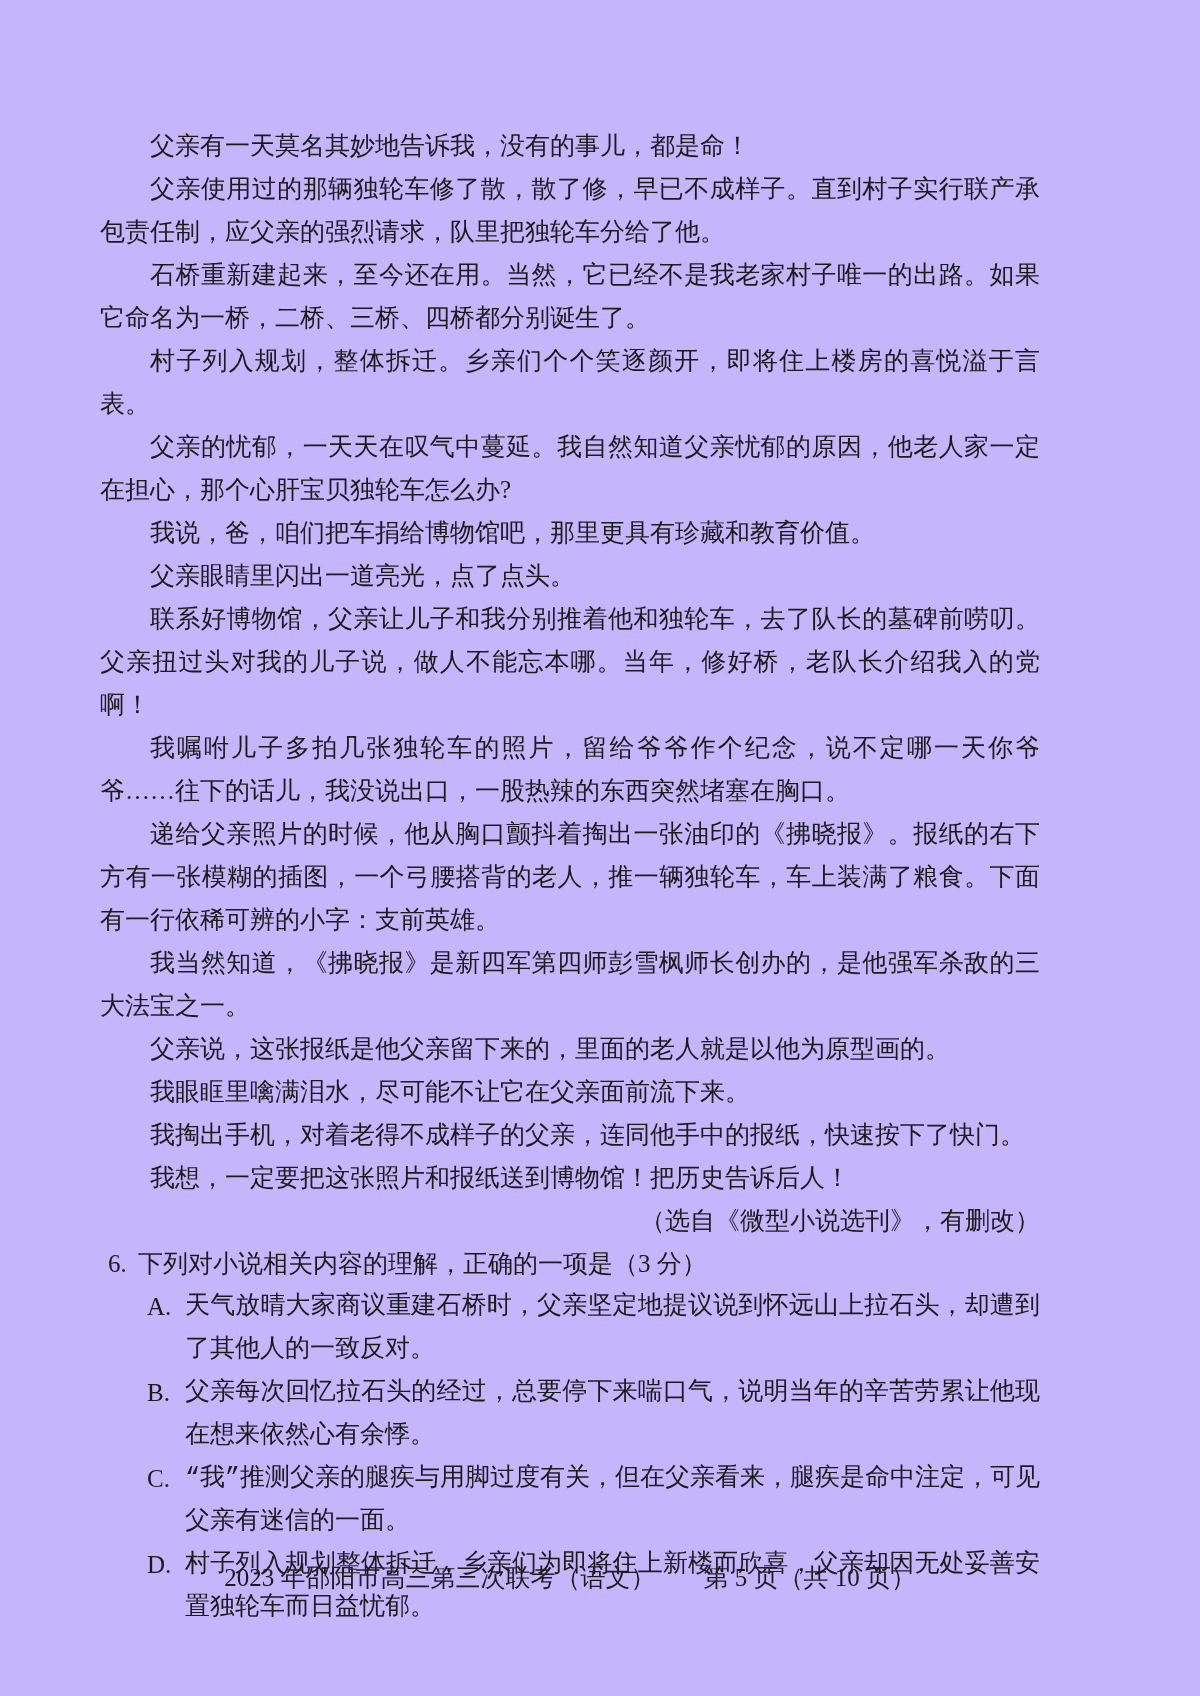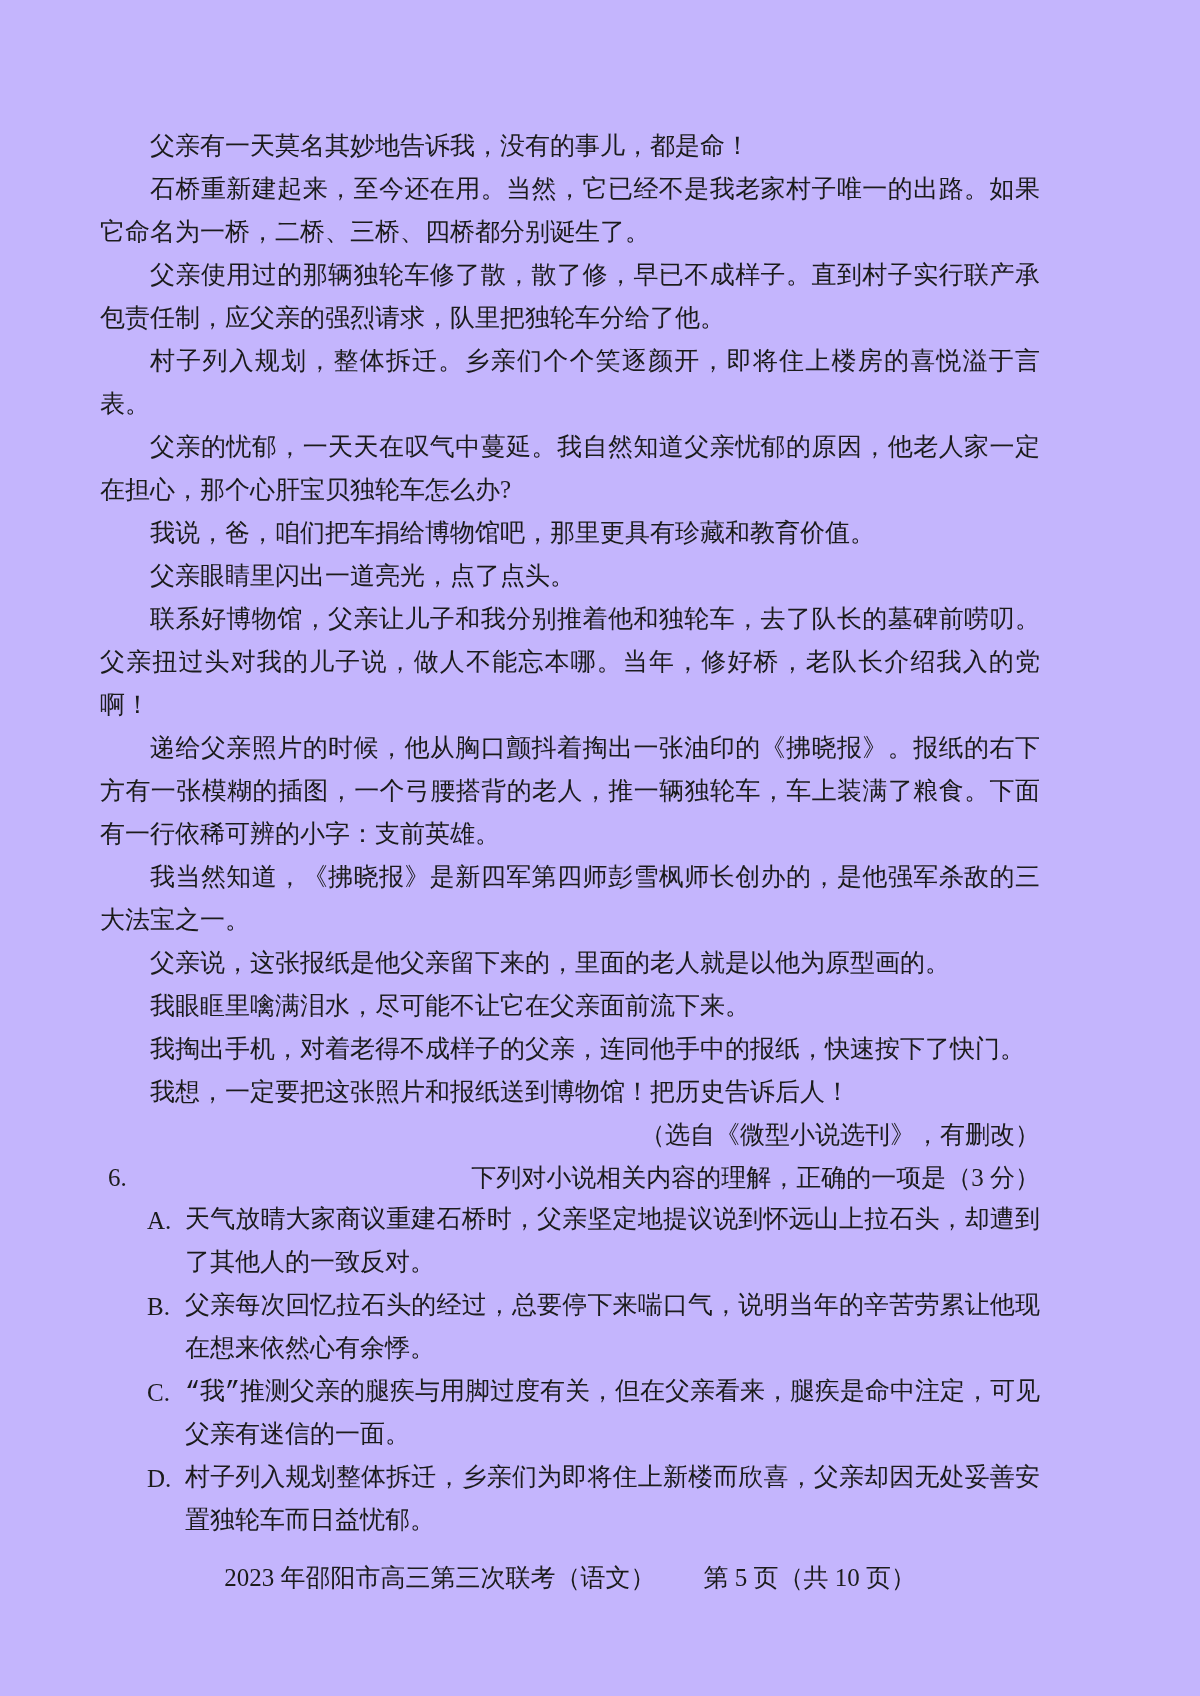--- a/index.html
+++ b/index.html
@@ -34,21 +34,21 @@
     margin: 0;
   }
   .question { margin: 0; }
   .stem-row { display: flex; }
   .qnum {
     flex: none;
     box-sizing: border-box;
     padding-left: 8px;
     width: 38px;
   }
-  .stem { flex: 1; text-align: right; }
+  .stem { flex: 1; }
   .option { display: flex; }
   .opt-label {
     flex: none;
     box-sizing: border-box;
     margin-left: 47px;
     width: 38px;
   }
   .opt-text {
     flex: 1;
     text-align: justify;
@@ -69,27 +69,28 @@
 </style>
 </head>
 <body>
 
 <div class="page">
 
   <div class="content">
 
     <section class="passage" id="passage">
         <p class="para">父亲有一天莫名其妙地告诉我，没有的事儿，都是命！</p>
+        <p class="para">父亲使用过的那辆独轮车修了散，散了修，早已不成样子。直到村子实行联产承包责任制，应父亲的强烈请求，队里把独轮车分给了他。</p>
         <p class="para">石桥重新建起来，至今还在用。当然，它已经不是我老家村子唯一的出路。如果它命名为一桥，二桥、三桥、四桥都分别诞生了。</p>
-        <p class="para">父亲使用过的那辆独轮车修了散，散了修，早已不成样子。直到村子实行联产承包责任制，应父亲的强烈请求，队里把独轮车分给了他。</p>
         <p class="para">村子列入规划，整体拆迁。乡亲们个个笑逐颜开，即将住上楼房的喜悦溢于言表。</p>
         <p class="para">父亲的忧郁，一天天在叹气中蔓延。我自然知道父亲忧郁的原因，他老人家一定在担心，那个心肝宝贝独轮车怎么办?</p>
         <p class="para">我说，爸，咱们把车捐给博物馆吧，那里更具有珍藏和教育价值。</p>
         <p class="para">父亲眼睛里闪出一道亮光，点了点头。</p>
         <p class="para">联系好博物馆，父亲让儿子和我分别推着他和独轮车，去了队长的墓碑前唠叨。父亲扭过头对我的儿子说，做人不能忘本哪。当年，修好桥，老队长介绍我入的党啊！</p>
+        <p class="para">我嘱咐儿子多拍几张独轮车的照片，留给爷爷作个纪念，说不定哪一天你爷爷……往下的话儿，我没说出口，一股热辣的东西突然堵塞在胸口。</p>
         <p class="para">递给父亲照片的时候，他从胸口颤抖着掏出一张油印的《拂晓报》。报纸的右下方有一张模糊的插图，一个弓腰搭背的老人，推一辆独轮车，车上装满了粮食。下面有一行依稀可辨的小字：支前英雄。</p>
         <p class="para">我当然知道，《拂晓报》是新四军第四师彭雪枫师长创办的，是他强军杀敌的三大法宝之一。</p>
         <p class="para">父亲说，这张报纸是他父亲留下来的，里面的老人就是以他为原型画的。</p>
         <p class="para">我眼眶里噙满泪水，尽可能不让它在父亲面前流下来。</p>
         <p class="para">我掏出手机，对着老得不成样子的父亲，连同他手中的报纸，快速按下了快门。</p>
         <p class="para">我想，一定要把这张照片和报纸送到博物馆！把历史告诉后人！</p>
       </section>
 
     <p class="attribution">（选自《微型小说选刊》，有删改）</p>
 

